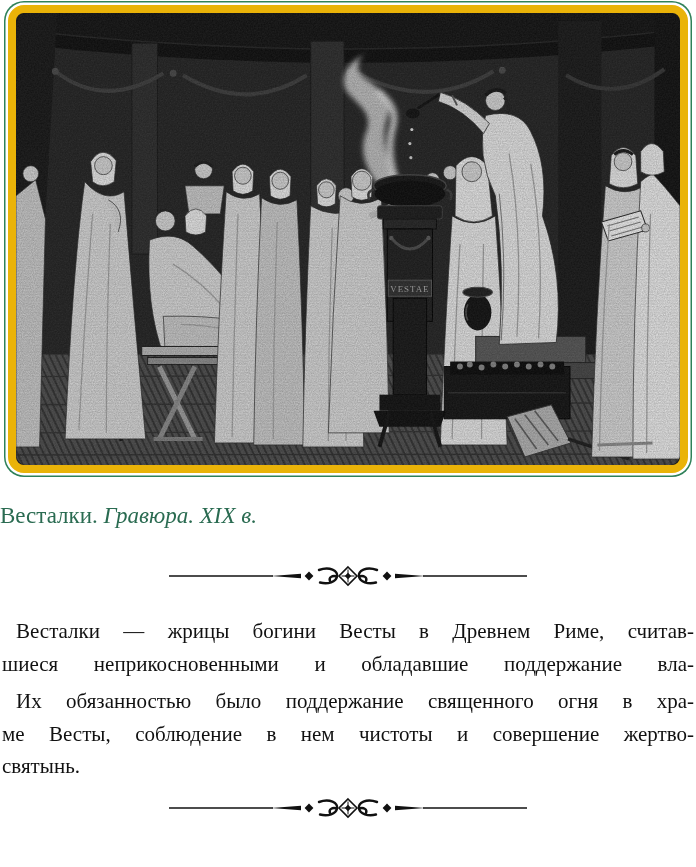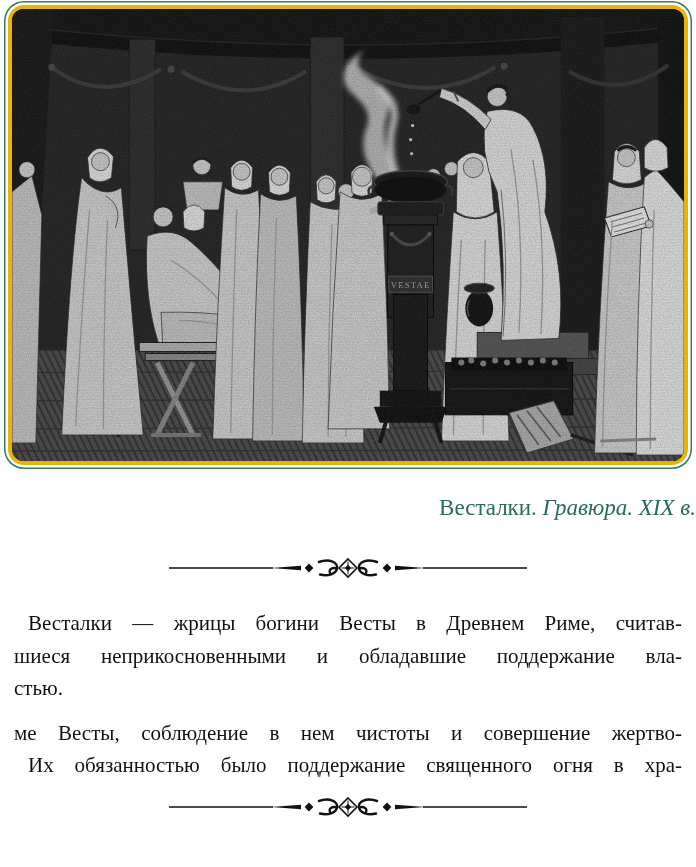--- a/index.html
+++ b/index.html
@@ -3,45 +3,45 @@
 <meta charset="utf-8">
 <style>
   html,body{margin:0;padding:0;}
   body{
     width:696px;height:867px;overflow:hidden;background:#ffffff;
     font-family:"Liberation Serif","DejaVu Serif",serif;color:#111;
   }
   
   .frame{
     margin:5px 8px 0 8px;height:452px;
-    border:4px solid #eab308;border-radius:16px;
+    border:8px solid #eab308;border-radius:16px;
     box-shadow:0 0 0 2.5px #ffffff,0 0 0 4px #2f8159;
     background:#202020;overflow:hidden;
   }
   .engraving{width:100%;height:100%;border-radius:11px;overflow:hidden;}
   .engraving svg{display:block;width:100%;height:100%;}
   
   .robe{fill:#d4d4d4;stroke:#262626;stroke-width:.7}
   .robe2{fill:#c6c6c6;stroke:#262626;stroke-width:.7}
   .veil{fill:#e6e6e6;stroke:#262626;stroke-width:.7}
   .head{fill:#d2d2d2;stroke:#262626;stroke-width:.7}
   .fold{stroke:#a0a0a0;stroke-width:1.3;fill:none}
   .dkfold{stroke:#7c7c7c;stroke-width:1.1;fill:none}
   
   .caption{
-    margin-top:30px;text-align:right;font-size:23px;line-height:26px;
+    margin-top:30px;text-align:left;font-size:23px;line-height:26px;
     color:#2a6b51;
   }
   .caption .it{font-style:italic;}
   
   .divider{margin:36px auto 0 auto;width:362px;height:22px;}
   .divider.bottom{margin-top:14px;}
   
   .bodytext{margin:28px 2px 0 2px;font-size:21px;line-height:32.5px;}
-  .para{margin:12px;}
+  .para{margin:0;}
   .para + .para{margin-top:5px;}
   .pline{text-align:justify;text-align-last:justify;white-space:normal;}
   .pline.first{text-indent:14px;}
   .pline.last{text-align-last:left;}
 </style>
 </head>
 <body>
 
 <div class="frame">
   <div class="engraving">
@@ -288,25 +288,25 @@
       <polygon points="228,8.8 258,11 228,13.2" stroke="none"></polygon>
       <line x1="256" y1="11" x2="360" y2="11" stroke-width="1.4"></line>
     </g>
   </svg>
 </div>
 
 <div class="bodytext">
   <div class="para">
     <div class="pline first">Весталки — жрицы богини Весты в Древнем Риме, считав-</div>
     <div class="pline">шиеся неприкосновенными и обладавшие поддержание вла-</div>
-    <div class="pline last">стью.</div>
   </div>
   <div class="para">
+    <div class="pline first">Их обязанностью было поддержание священного огня в хра-</div>
     <div class="pline">ме Весты, соблюдение в нем чистоты и совершение жертво-</div>
-    <div class="pline first">Их обязанностью было поддержание священного огня в хра-</div>
+    <div class="pline last">святынь.</div>
   </div>
 </div>
 
 <div class="divider bottom">
   <svg viewBox="0 0 362 22" width="362" height="22">
     <g stroke="#111" fill="#111">
       <line x1="2" y1="11" x2="106" y2="11" stroke-width="1.4"></line>
       <polygon points="104,11 134,8.8 134,13.2" stroke="none"></polygon>
       <polygon points="142,6.6 146.4,11 142,15.4 137.6,11" stroke="none"></polygon>
       <g fill="none" stroke-width="2.4" stroke-linecap="round">

